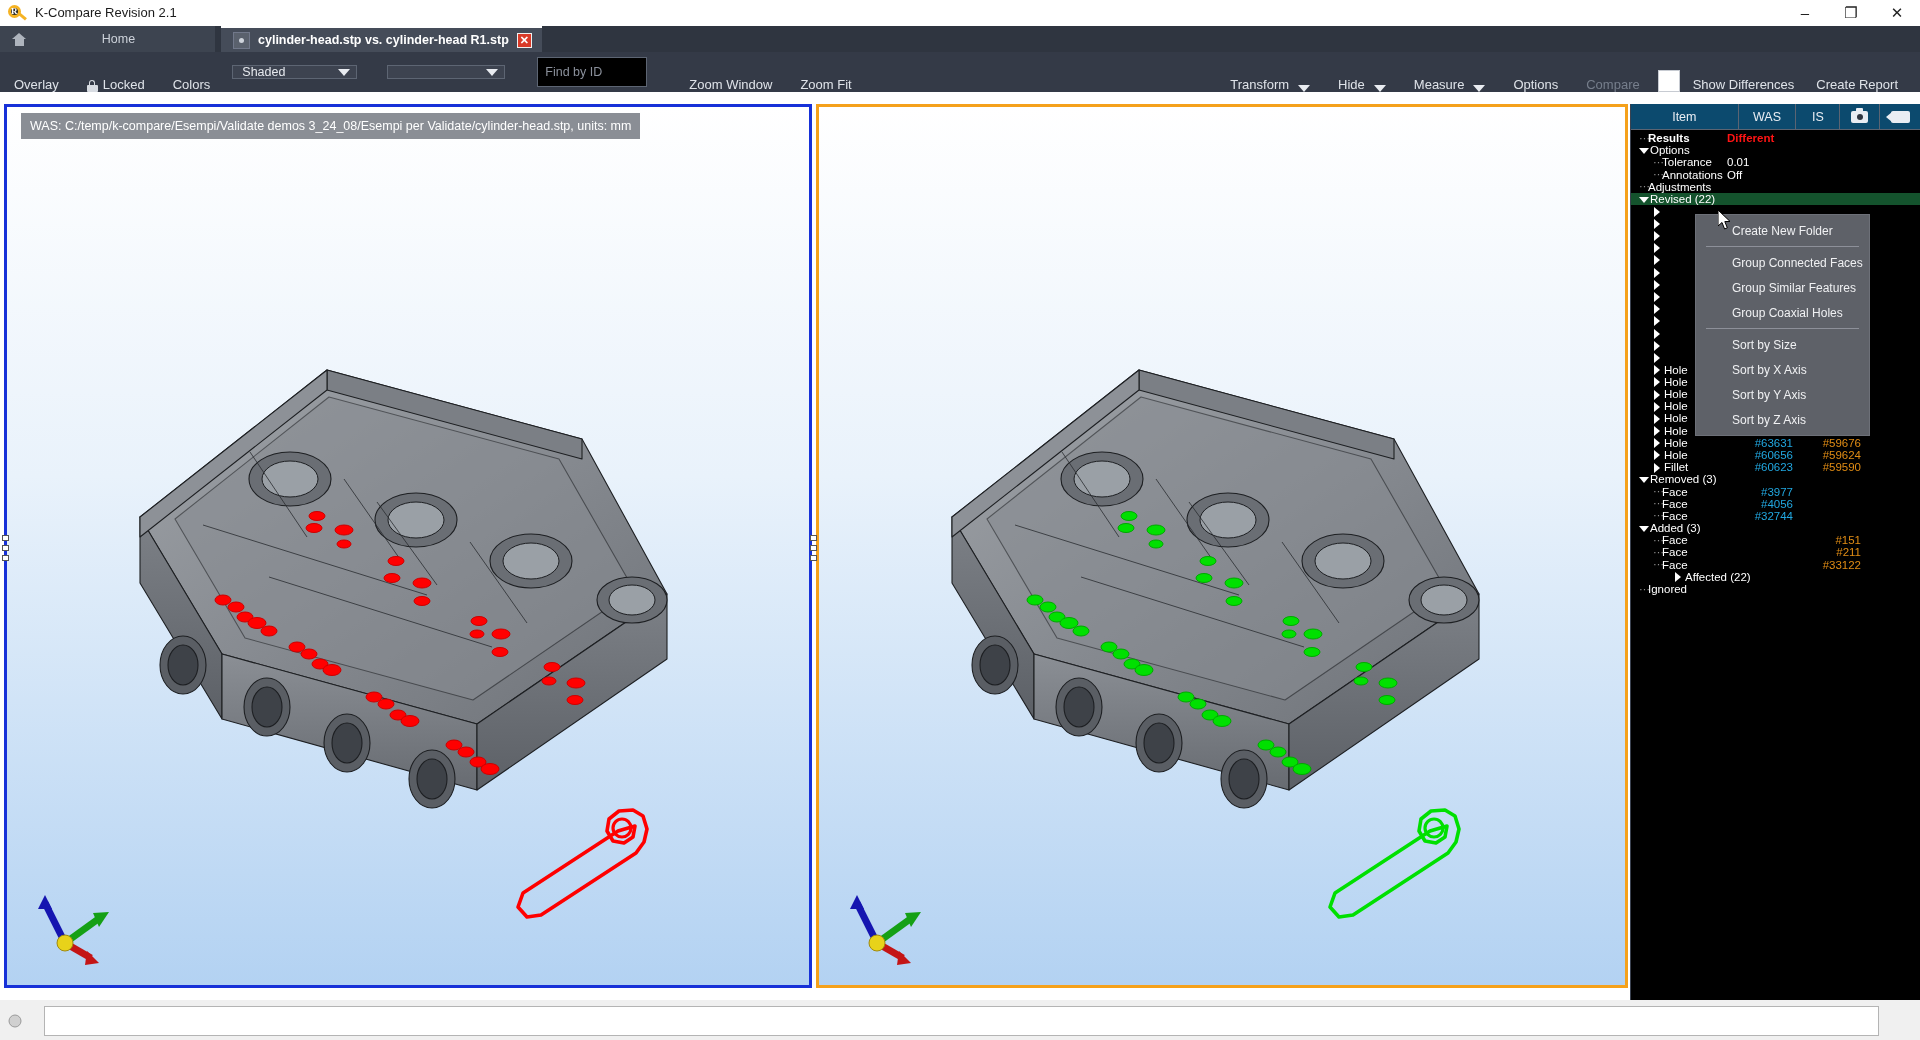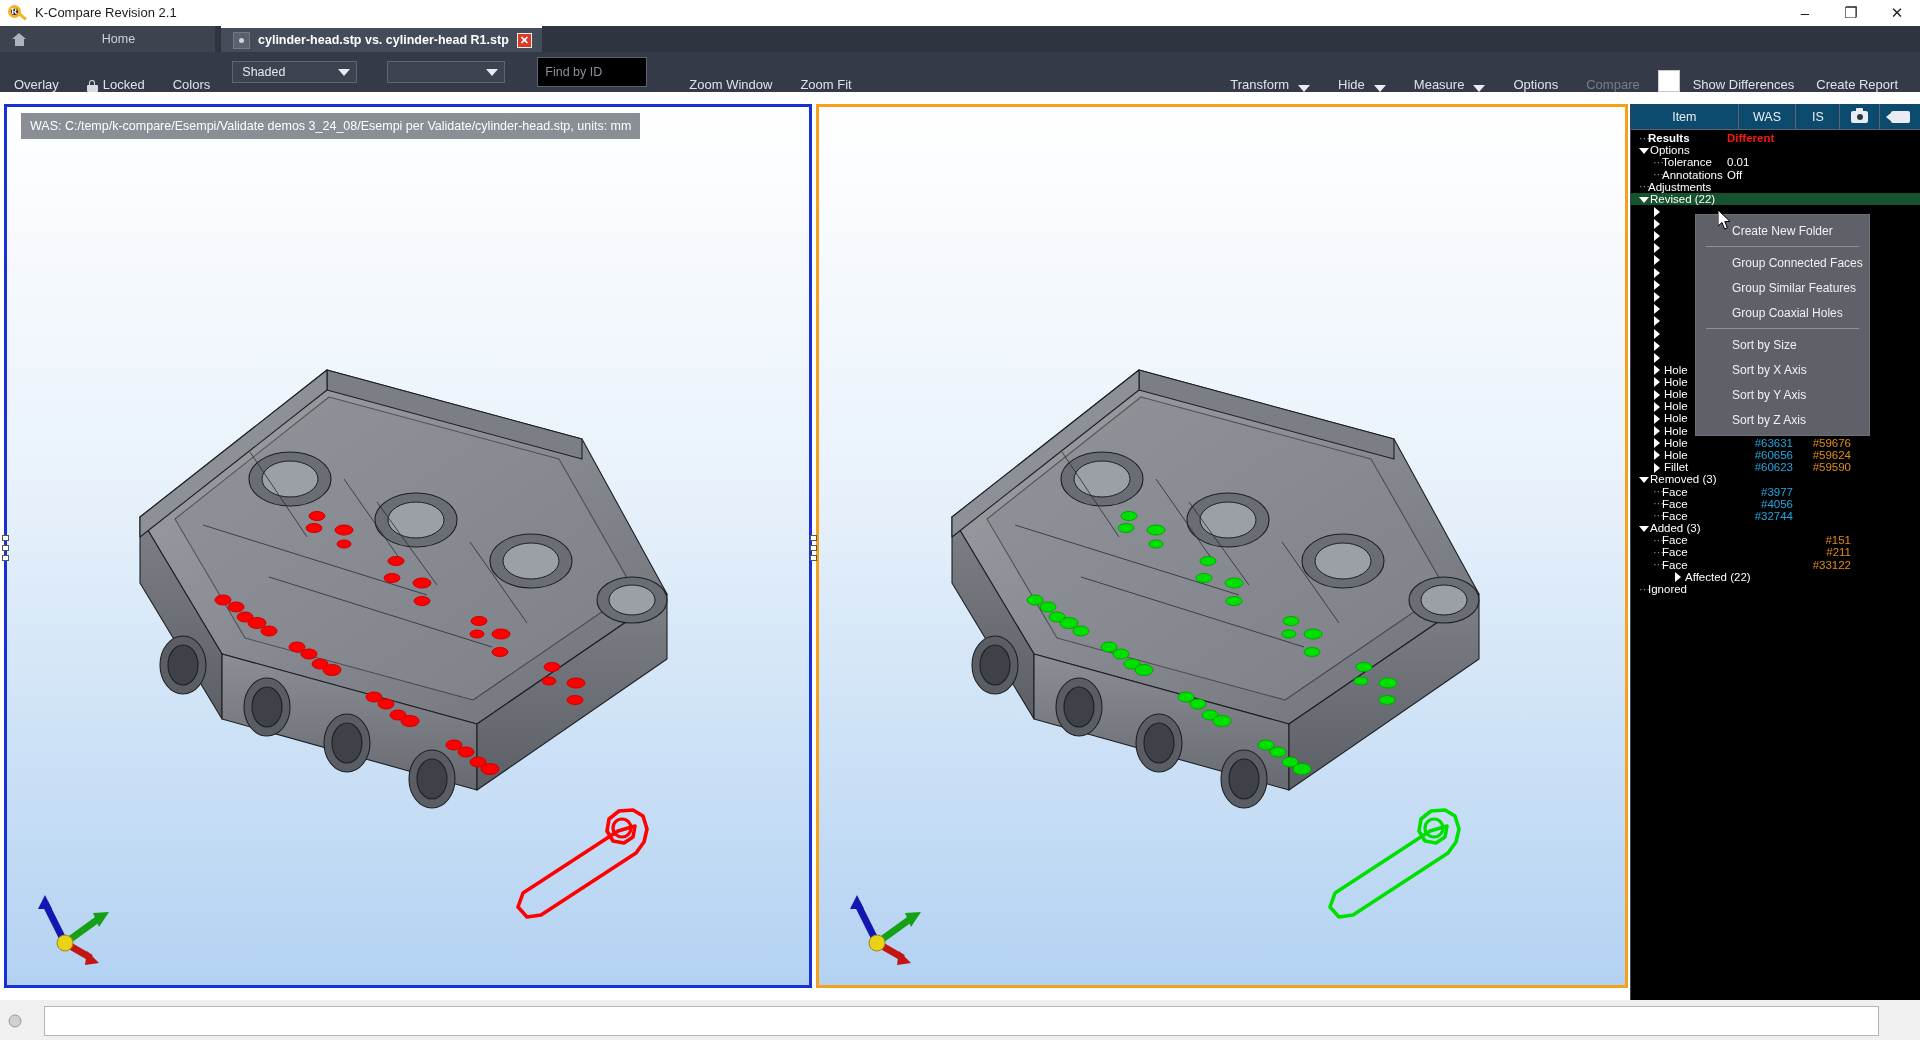--- a/index.html
+++ b/index.html
@@ -96,21 +96,21 @@
   .rb-lock .shackle {
     position:absolute; left:2.5px; top:0; width:6px; height:6px;
     border:1.6px solid #d8dce2; border-bottom:none;
     border-radius:3px 3px 0 0;
   }
   .rb-lock .bodyx {
     position:absolute; left:0; top:5px; width:11px; height:7px; background:#d8dce2;
     border-radius:1px;
   }
   .rb-select {
-    height:22px; background:#3d4350; border:1px solid #5d6573;
+    height:14px; background:#3d4350; border:1px solid #5d6573;
     display:flex; align-items:center; padding:0 6px 0 9px; gap:6px;
     font-size:12.5px; color:#e6e9ee; min-width:118px;
   }
   .rb-select .caret {
     margin-left:auto; width:0; height:0;
     border-left:6px solid transparent; border-right:6px solid transparent;
     border-top:7px solid #e9ecf1;
   }
   .rb-input {
     height:30px; width:110px; background:#000000; border:1px solid #5d6573;
@@ -205,21 +205,21 @@
   .dash {
     width:9px; flex:none; color:#8d8d8d; font-size:11px; line-height:9px;
     text-align:center;
   }
   .bold { font-weight:bold; }
   .c-red   { color:#ff1414; font-weight:bold; }
   .c-cyan  { color:#21a7e0; }
   .c-orng  { color:#e08c14; }
   .c-white { color:#ffffff; }
   .col-was { position:absolute; left:108px; width:54px; text-align:right; }
-  .col-is  { position:absolute; left:166px; width:54px; text-align:right; }
+  .col-is  { position:absolute; left:176px; width:54px; text-align:right; }
   .col-val { position:absolute; left:96px; }
 
   
   .ctx {
     position:absolute; left:1695px; top:214px; width:175px;
     background:#5e6168; border:1px solid #6d7078; z-index:40;
     padding:3px 0;
   }
   .ctx .ci {
     height:25px; display:flex; align-items:center; padding-left:36px;

